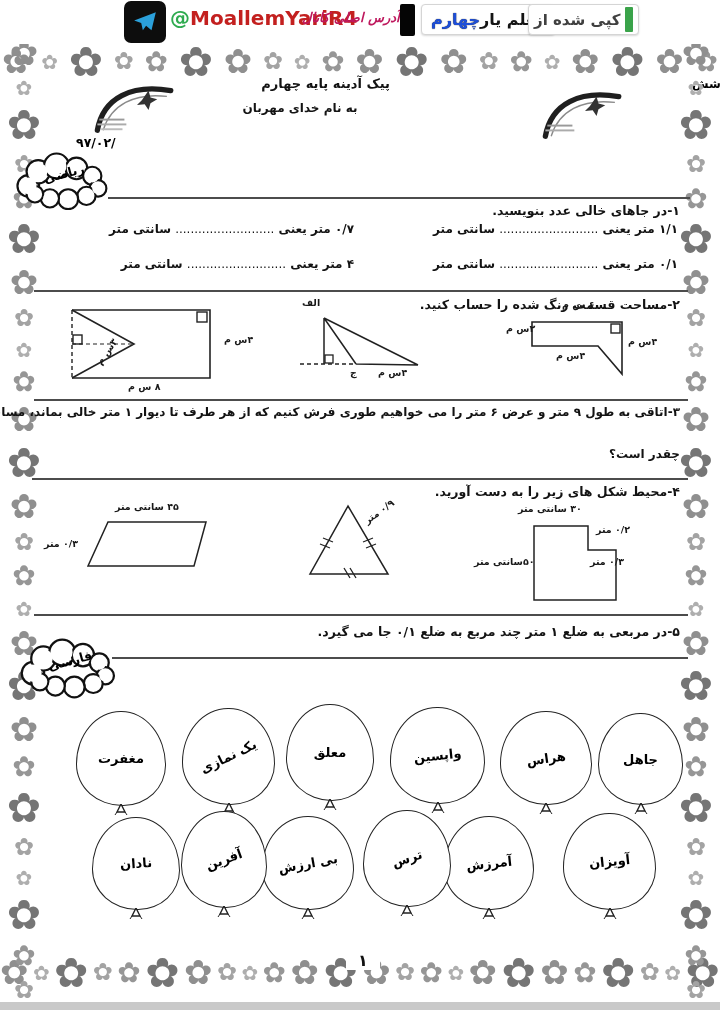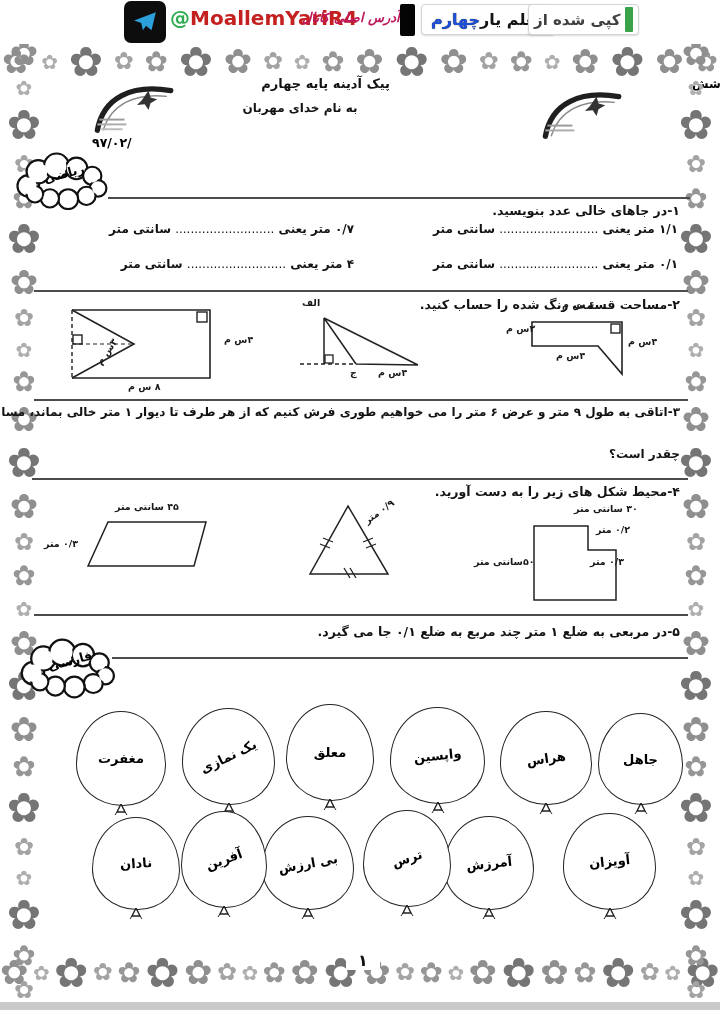--- a/index.html
+++ b/index.html
@@ -42,21 +42,21 @@
   .hr2{top:290px;left:34px;width:654px}
   .hr3{top:399px;left:34px;width:654px}
   .hr4{top:478px;left:32px;width:656px}
   .hr5{top:614px;left:34px;width:654px}
   .hr6{top:657px;left:112px;width:576px}
 
   .title{left:190px;top:76px;width:200px;font-size:13px}
   .bismillah{left:210px;top:101px;width:180px;text-align:center;font-size:12px}
   .namerow{top:134px;right:40px;font-size:11.5px}
   .namerow .dots{font-weight:normal;letter-spacing:.5px}
-  .date{position:absolute;left:92px;top:135px;font-size:12.5px;font-weight:bold;direction:ltr;z-index:2}
+  .date{position:absolute;left:76px;top:135px;font-size:12.5px;font-weight:bold;direction:ltr;z-index:2}
   .corner{position:absolute;left:692px;top:77px;font-size:12px;font-weight:bold;direction:rtl;z-index:0}
 
   .logo{position:absolute;z-index:2}
   .cloud{position:absolute;z-index:3}
   .cloudlabel{position:absolute;left:0;top:0;width:100%;height:86%;display:flex;align-items:center;justify-content:center;font-size:12.5px;font-weight:bold;transform:rotate(-15deg)}
 
   .qt{font-size:12.5px}
   .q1t{top:203px;right:40px}
   .i0{top:222px;right:42px}.i1{top:222px;right:366px}
   .i2{top:257px;right:42px}.i3{top:257px;right:366px}
@@ -338,21 +338,21 @@
 
   <svg class="shape" style="left:300px;top:496px" width="96" height="86" viewBox="0 0 96 86">
     <path d="M48,10 L10,78 H88 Z" fill="none" stroke="#222" stroke-width="1.5"></path>
     <path d="M23,42 L33,46 M20,48 L30,52 M63,46 L73,42 M66,52 L76,48 M44,72 L50,82 M50,72 L56,82" stroke="#222" stroke-width="1.3"></path>
   </svg>
   <span class="dim" style="left:362px;top:506px;transform:rotate(-36deg)">۰/۹ متر</span>
 
   <svg class="shape" style="left:524px;top:516px" width="104" height="92" viewBox="0 0 104 92">
     <path d="M10,10 H64 V34 H92 V84 H10 Z" fill="none" stroke="#222" stroke-width="1.5"></path>
   </svg>
-  <span class="dim" style="left:574px;top:503px">۳۰ سانتی متر</span>
+  <span class="dim" style="left:518px;top:503px">۳۰ سانتی متر</span>
   <span class="dim" style="left:596px;top:524px">۰/۲ متر</span>
   <span class="dim" style="left:590px;top:556px">۰/۳ متر</span>
   <span class="dim" style="left:474px;top:556px">۵۰سانتی متر</span>
 
   <div class="rt qt q5t">۵-در مربعی به ضلع ۱ متر چند مربع به ضلع ۰/۱ جا می گیرد.</div>
 
   <div class="cloud" style="left:14px;top:630px;width:112px;height:70px">
     <svg width="112" height="70" viewBox="0 0 130 75">
       <g stroke="#111" stroke-width="2.6" fill="#fff">
         <circle cx="22" cy="47" r="13"></circle>

